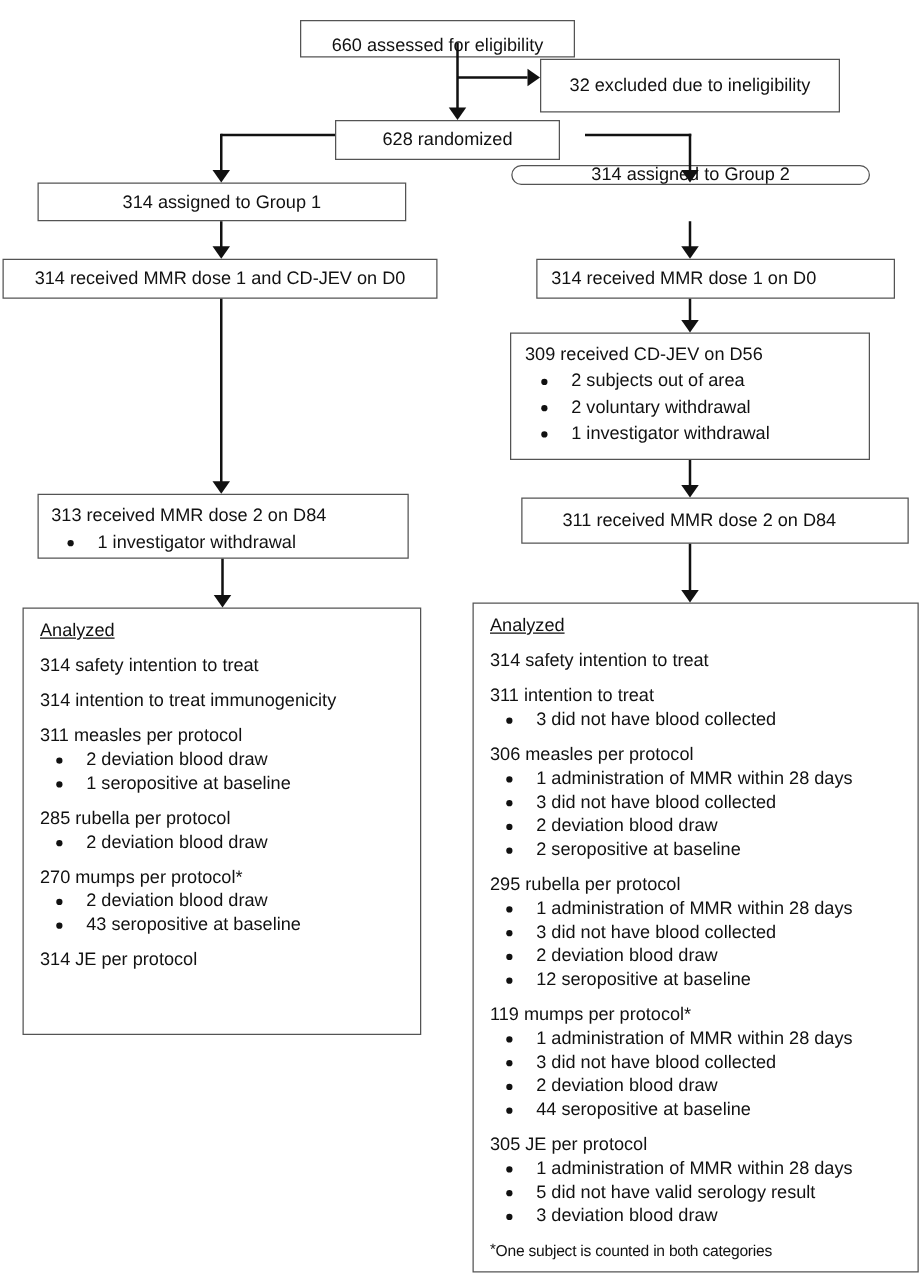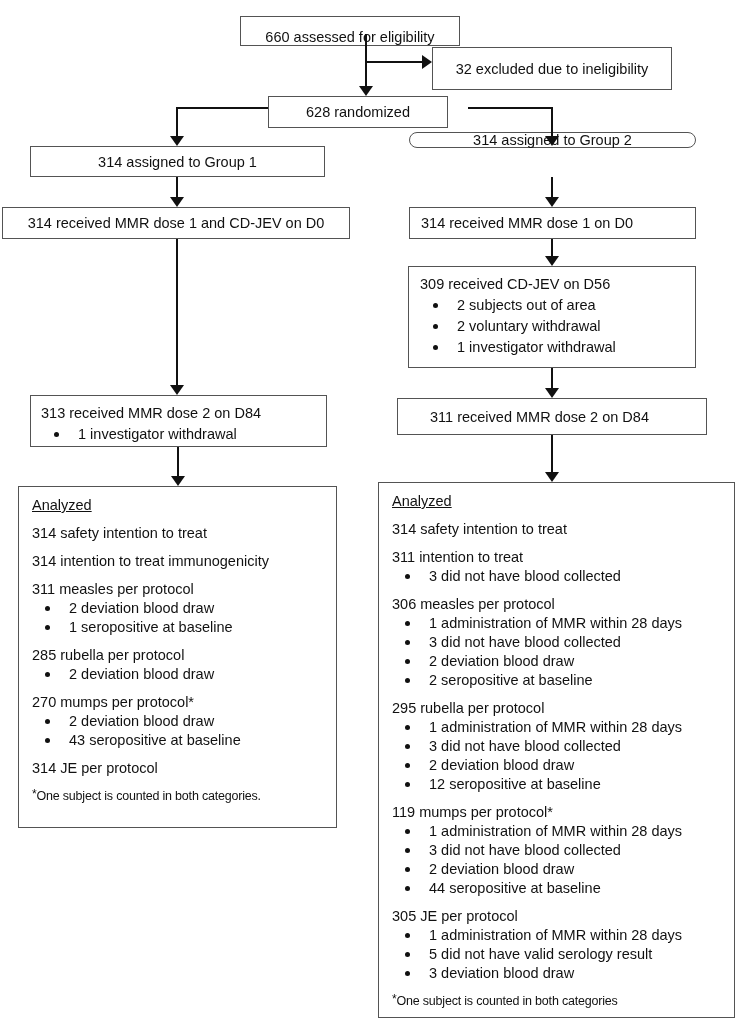--- a/index.html
+++ b/index.html
@@ -6,21 +6,21 @@
   .canvas{
     position:relative;width:738px;height:1022px;background:#ffffff;
     font-family:"Liberation Sans",sans-serif;color:#111;font-size:14.5px;
     overflow:hidden;
   }
   .box{
     position:absolute;background:#fff;border:1.5px solid #545454;
     box-sizing:border-box;
   }
   .box.center{display:flex;align-items:center;justify-content:center;text-align:center;}
-  .box.leftalign{display:flex;align-items:center;}
+  .box.leftalign{display:flex;align-items:center;margin-left:20px;}
   .box-title{line-height:21px;}
   .multi{padding:7px 4px 0 11px;}
   ul.bullets{margin:0;padding:0;list-style:none;}
   .bullets li{position:relative;padding-left:37px;line-height:21px;}
   .bullets li::before{
     content:"";position:absolute;left:13px;top:8px;width:5px;height:5px;
     border-radius:50%;background:#111;
   }
   .analyzed{padding:9px 4px 0 13px;}
   .analyzed .a-title{text-decoration:underline;line-height:19px;}
@@ -122,21 +122,20 @@
       <div class="entry-title">270 mumps per protocol*</div>
       <ul class="bullets">
         <li>2 deviation blood draw</li>
         <li>43 seropositive at baseline</li>
       </ul>
     </div>
     <div class="entry">
       <div class="entry-title">314 JE per protocol</div>
     </div>
 
-    <div class="footnote"><sup>*</sup><span>One subject is counted in both categories.</span></div>
   </div>
 
   <div class="box analyzed" style="left:378px;top:482px;width:357px;height:536px;">
     <div class="a-title">Analyzed</div>
 
     <div class="entry">
       <div class="entry-title">314 safety intention to treat</div>
     </div>
     <div class="entry">
       <div class="entry-title">311 intention to treat</div>

